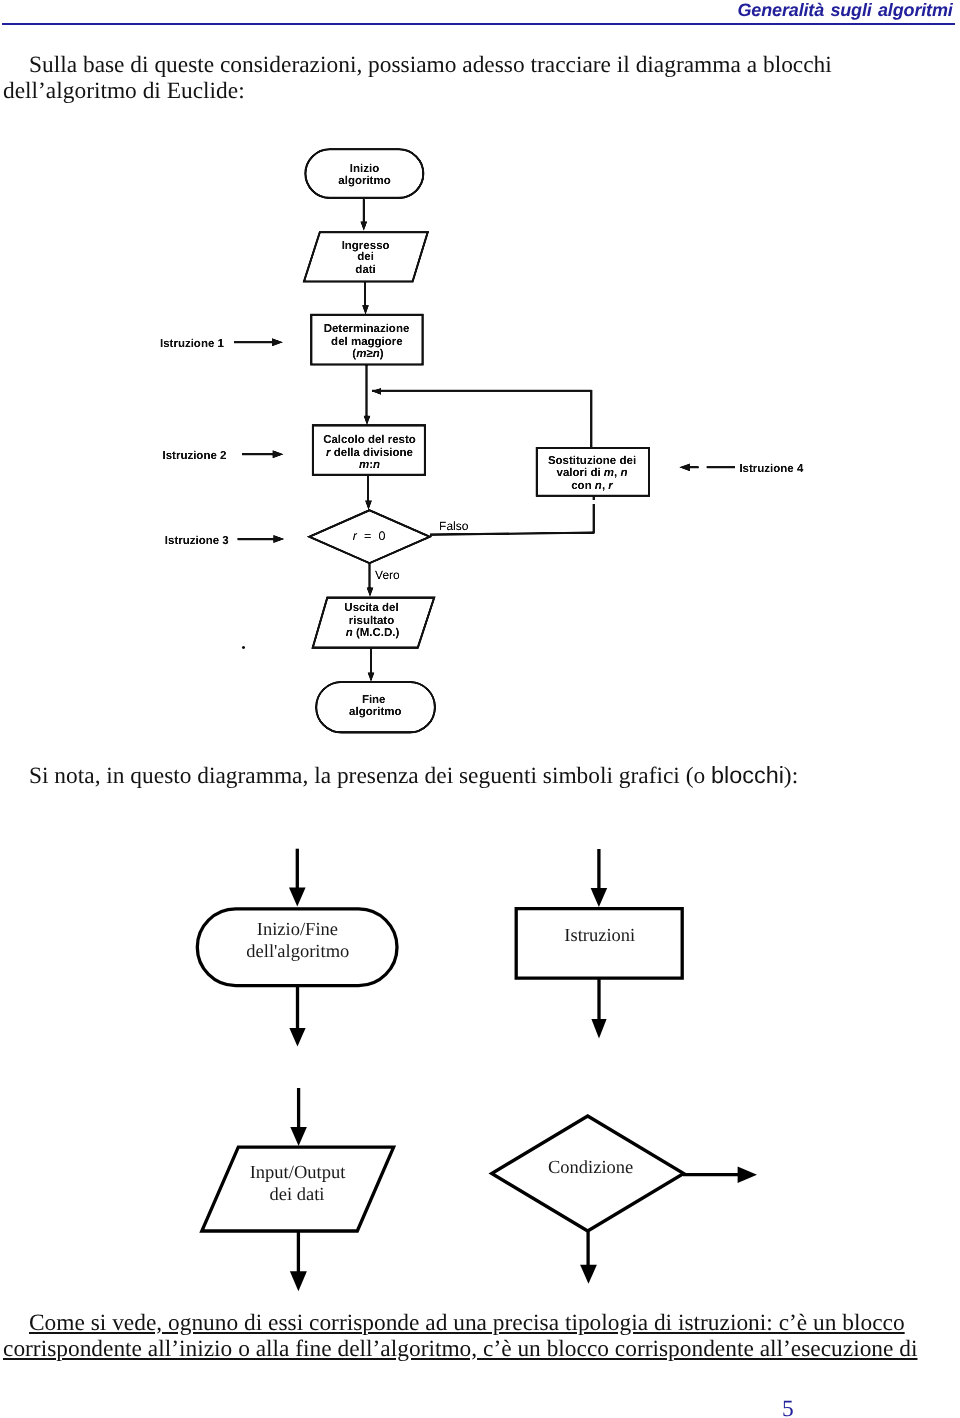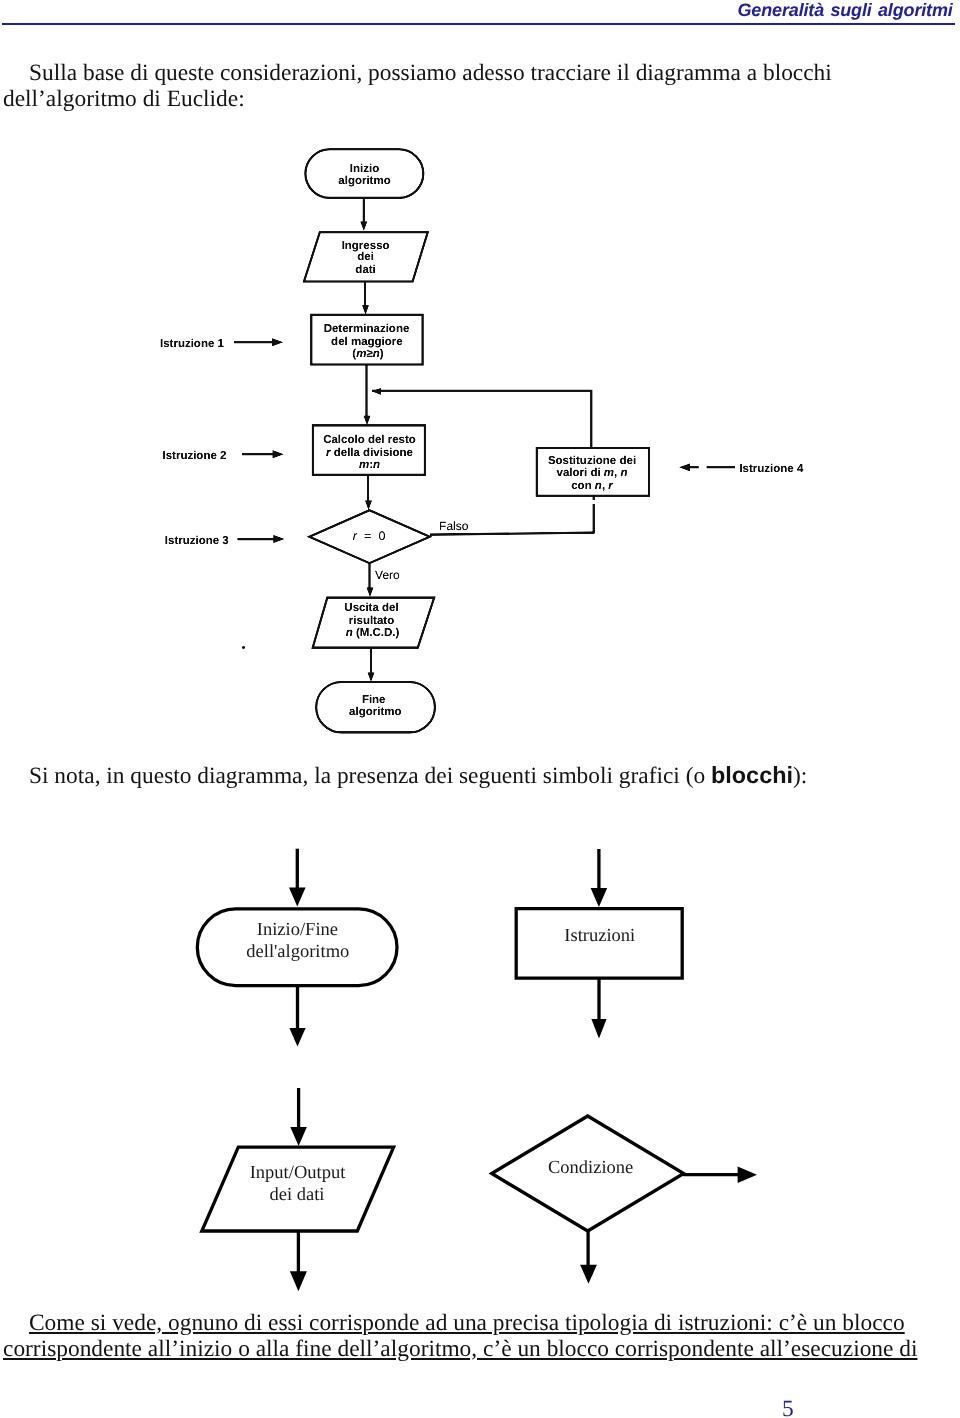--- a/index.html
+++ b/index.html
@@ -2,25 +2,25 @@
 <html><head>
 <meta charset="utf-8">
 <title>Generalità sugli algoritmi</title>
 <style>
   html,body{margin:0;padding:0;}
   body{width:960px;height:1418px;background:#fff;font-family:"Liberation Serif",serif;overflow:hidden;position:relative;-webkit-font-smoothing:antialiased;text-rendering:geometricPrecision;}
   .page{position:absolute;left:0;top:0;width:960px;height:1054px;transform:translateZ(0);}
   #hdr-text{position:absolute;left:737.5px;top:-0.5px;font-family:"Liberation Sans",sans-serif;font-style:italic;font-weight:bold;font-size:18px;color:#22219b;white-space:nowrap;word-spacing:1.5px;letter-spacing:-0.15px;}
   #hdr-rule{position:absolute;left:2px;width:953px;top:23px;height:2px;background:#22219b;}
   .para{position:absolute;font-size:23.4px;line-height:26px;color:#131313;white-space:pre-line;-webkit-font-smoothing:antialiased;}
-  #p1{left:3px;top:60px;width:930px;}
+  #p1{left:3px;top:52px;width:930px;}
   #p2{left:3px;top:762px;width:930px;}
   #p3{left:3px;top:1310px;width:930px;text-decoration:underline;}
   .ind{display:inline-block;width:26px;}
-  #p2 b{font-family:"Liberation Sans",sans-serif;font-weight:bold;}
+  #p2 b{font-family:"Liberation Sans",sans-serif;font-weight:normal;}
   #pageno{position:absolute;left:782px;top:1396px;font-size:23.4px;color:#22219b;}
   svg{position:absolute;left:0;top:0;overflow:visible;}
 </style>
 </head>
 <body>
 
 <div class="page">
 
   <div id="hdr-text">Generalità sugli algoritmi</div>
   <div id="hdr-rule"></div>

